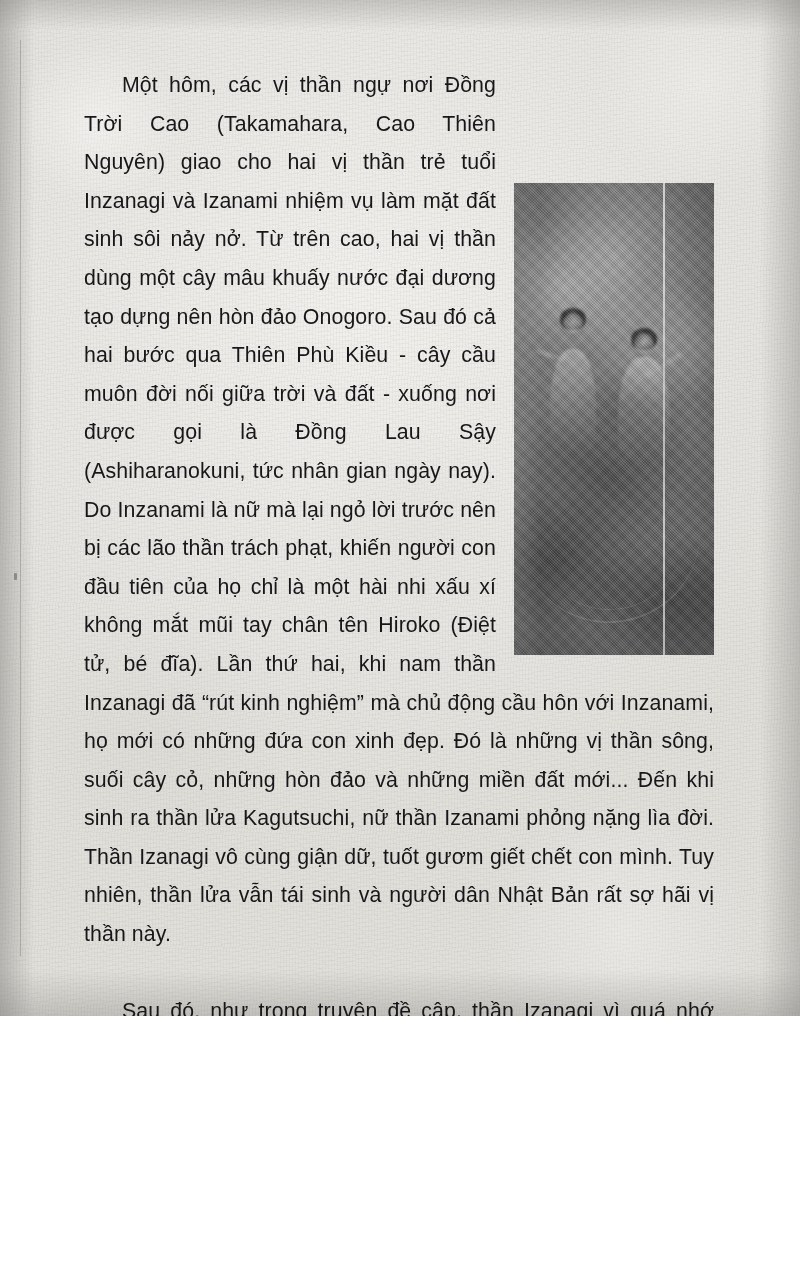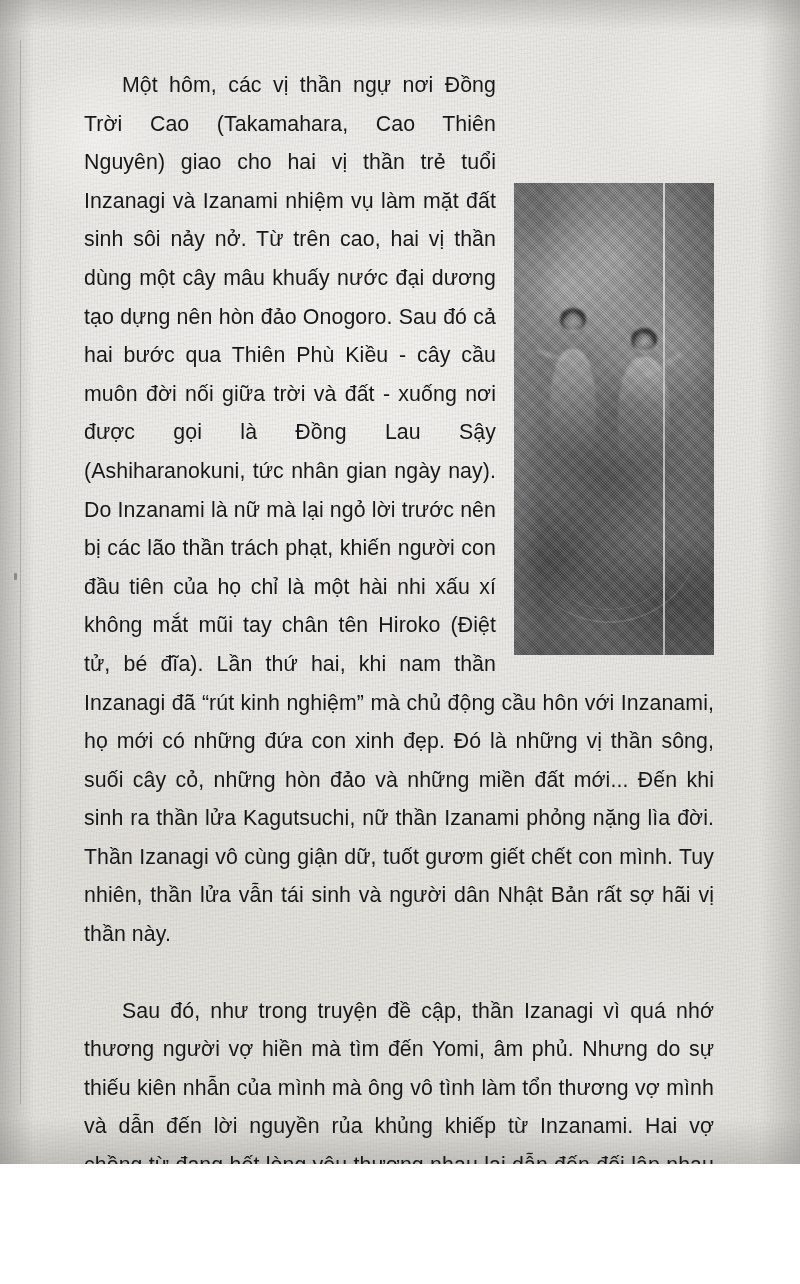--- a/index.html
+++ b/index.html
@@ -4,21 +4,21 @@
 <style>
   html, body {
     margin: 0;
     padding: 0;
     background: #ffffff;
   }
 
   .page {
     position: relative;
     width: 800px;
-    height: 1164px;
+    height: 1016px;
     overflow: hidden;
     background: #e8e6e2;
     font-family: "Liberation Sans", sans-serif;
   }
 
   
   .paper-base {
     position: absolute;
     inset: 0;
     background:

